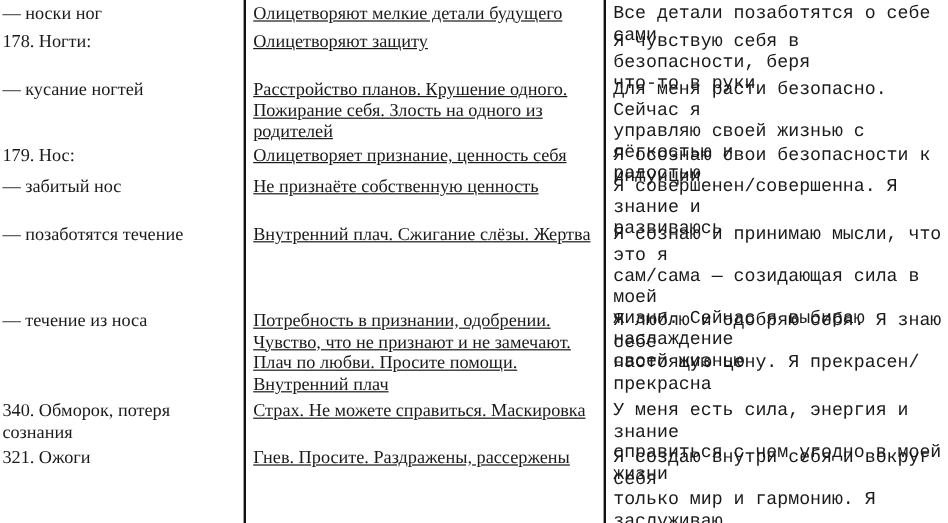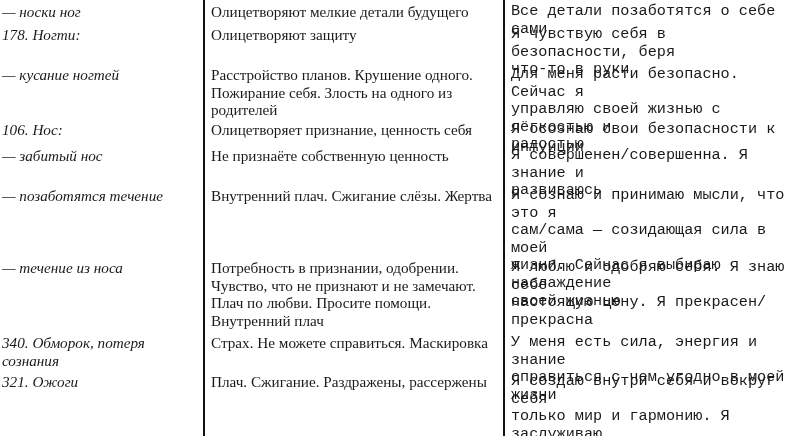--- a/index.html
+++ b/index.html
@@ -3,22 +3,22 @@
 <meta charset="utf-8">
 <style>
   html, body { margin: 0; padding: 0; background: #ffffff; }
   body { width: 790px; height: 436px; overflow: hidden; position: relative;
          font-family: "Liberation Serif", "DejaVu Serif", serif; color: #1a1a1a; }
   .vline { position: absolute; top: 0; width: 2px; height: 436px; background: #111; }
   .vline.c1 { left: 203px; }
   .vline.c2 { left: 503px; }
   .row { position: absolute; left: 0; width: 790px; }
   .cell { position: absolute; top: 0; font-size: 15.2px; line-height: 17.6px; white-space: pre-line; }
-  .cell.c0 { left: 2px; width: 195px; font-style: italic; }
-  .cell.c1 { left: 211px; width: 288px; }
+  .cell.c0 { left: 2px; width: 195px; }
+  .cell.c1 { left: 211px; width: 288px; text-decoration: underline; }
   .cell.c2 { left: 511px; width: 280px; font-family: Liberation Mono, monospace; }
 </style>
 </head>
 <body>
 
 <div class="vline c1"></div>
 <div class="vline c2"></div>
 
 <div class="row" style="top:3px;">
   <div class="cell c0">— носки ног</div>
@@ -34,21 +34,21 @@
 <div class="row" style="top:66px;">
   <div class="cell c0">— кусание ногтей</div>
   <div class="cell c1">Расстройство планов. Крушение одного.
 Пожирание себя. Злость на одного из
 родителей</div>
   <div class="cell c2">Для меня расти безопасно. Сейчас я
 управляю своей жизнью с лёгкостью и
 радостью</div>
 </div>
 <div class="row" style="top:121px;">
-  <div class="cell c0">106. Нос:</div>
+  <div class="cell c0">179. Нос:</div>
   <div class="cell c1">Олицетворяет признание, ценность себя</div>
   <div class="cell c2">Я осознаю свои безопасности к интуиции</div>
 </div>
 <div class="row" style="top:147px;">
   <div class="cell c0">— забитый нос</div>
   <div class="cell c1">Не признаёте собственную ценность</div>
   <div class="cell c2">Я совершенен/совершенна. Я знание и
 развиваюсь</div>
 </div>
 <div class="row" style="top:187px;">
@@ -70,17 +70,17 @@
 </div>
 <div class="row" style="top:334px;">
   <div class="cell c0">340. Обморок, потеря
 сознания</div>
   <div class="cell c1">Страх. Не можете справиться. Маскировка</div>
   <div class="cell c2">У меня есть сила, энергия и знание
 справиться с чем угодно в моей жизни</div>
 </div>
 <div class="row" style="top:373px;">
   <div class="cell c0">321. Ожоги</div>
-  <div class="cell c1">Плач. Сжигание. Раздражены, рассержены</div>
+  <div class="cell c1">Гнев. Просите. Раздражены, рассержены</div>
   <div class="cell c2">Я создаю внутри себя и вокруг себя
 только мир и гармонию. Я заслуживаю
 того, чтобы совершенен только хорошее</div>
 </div>
 
 </body></html>

